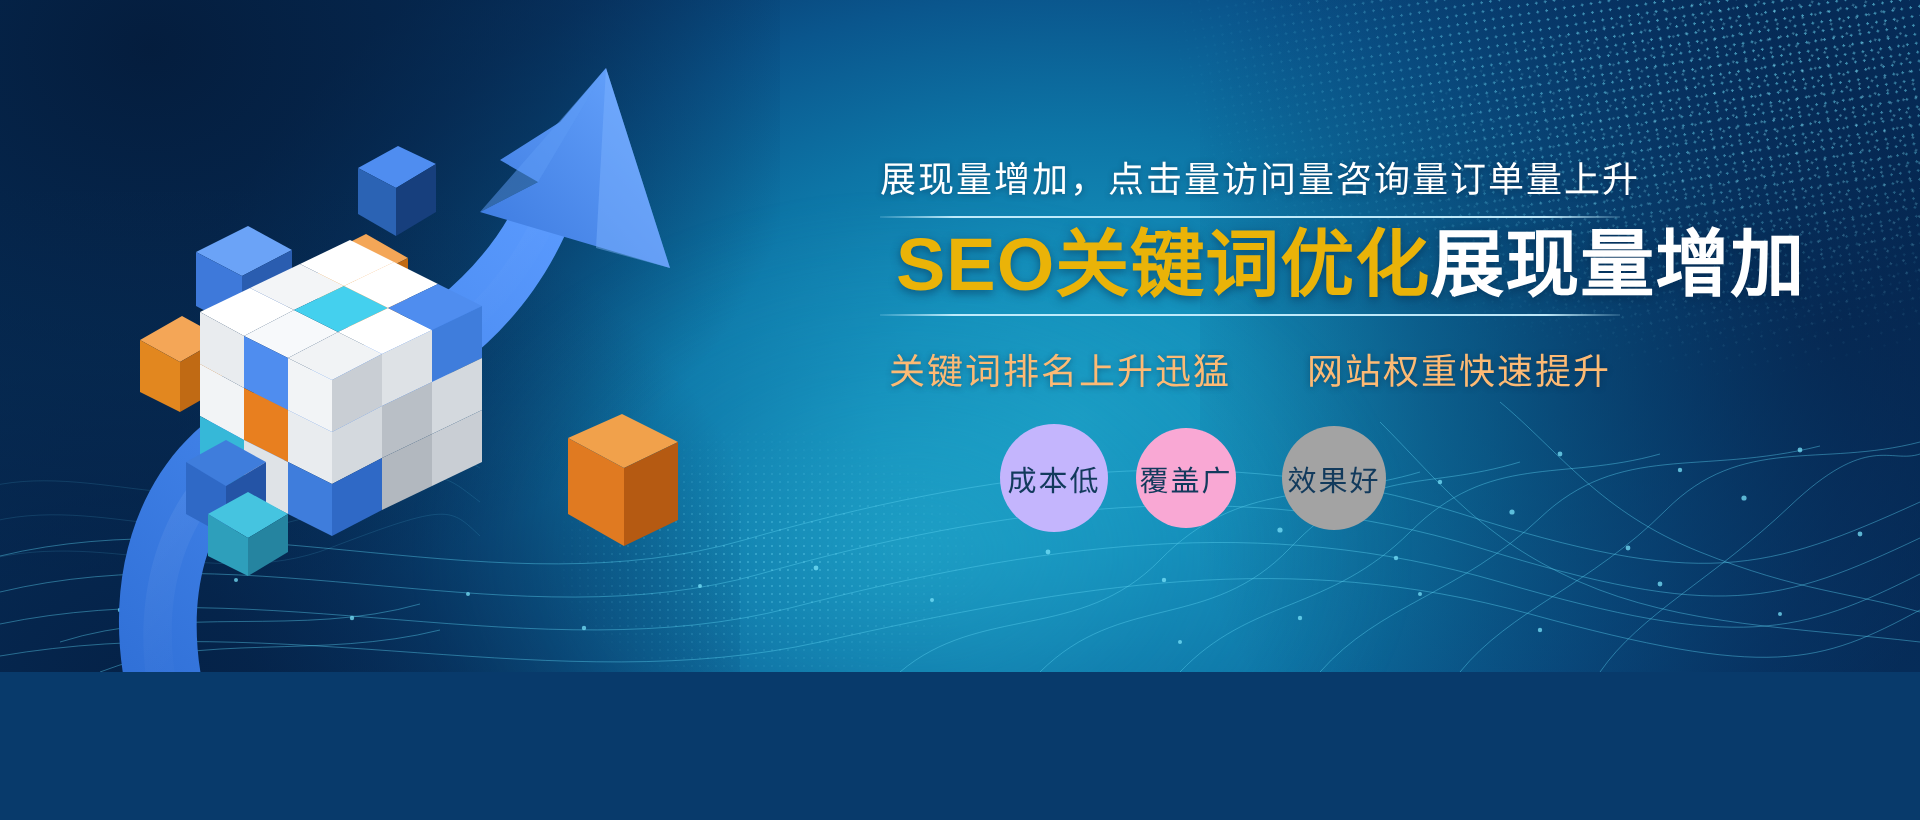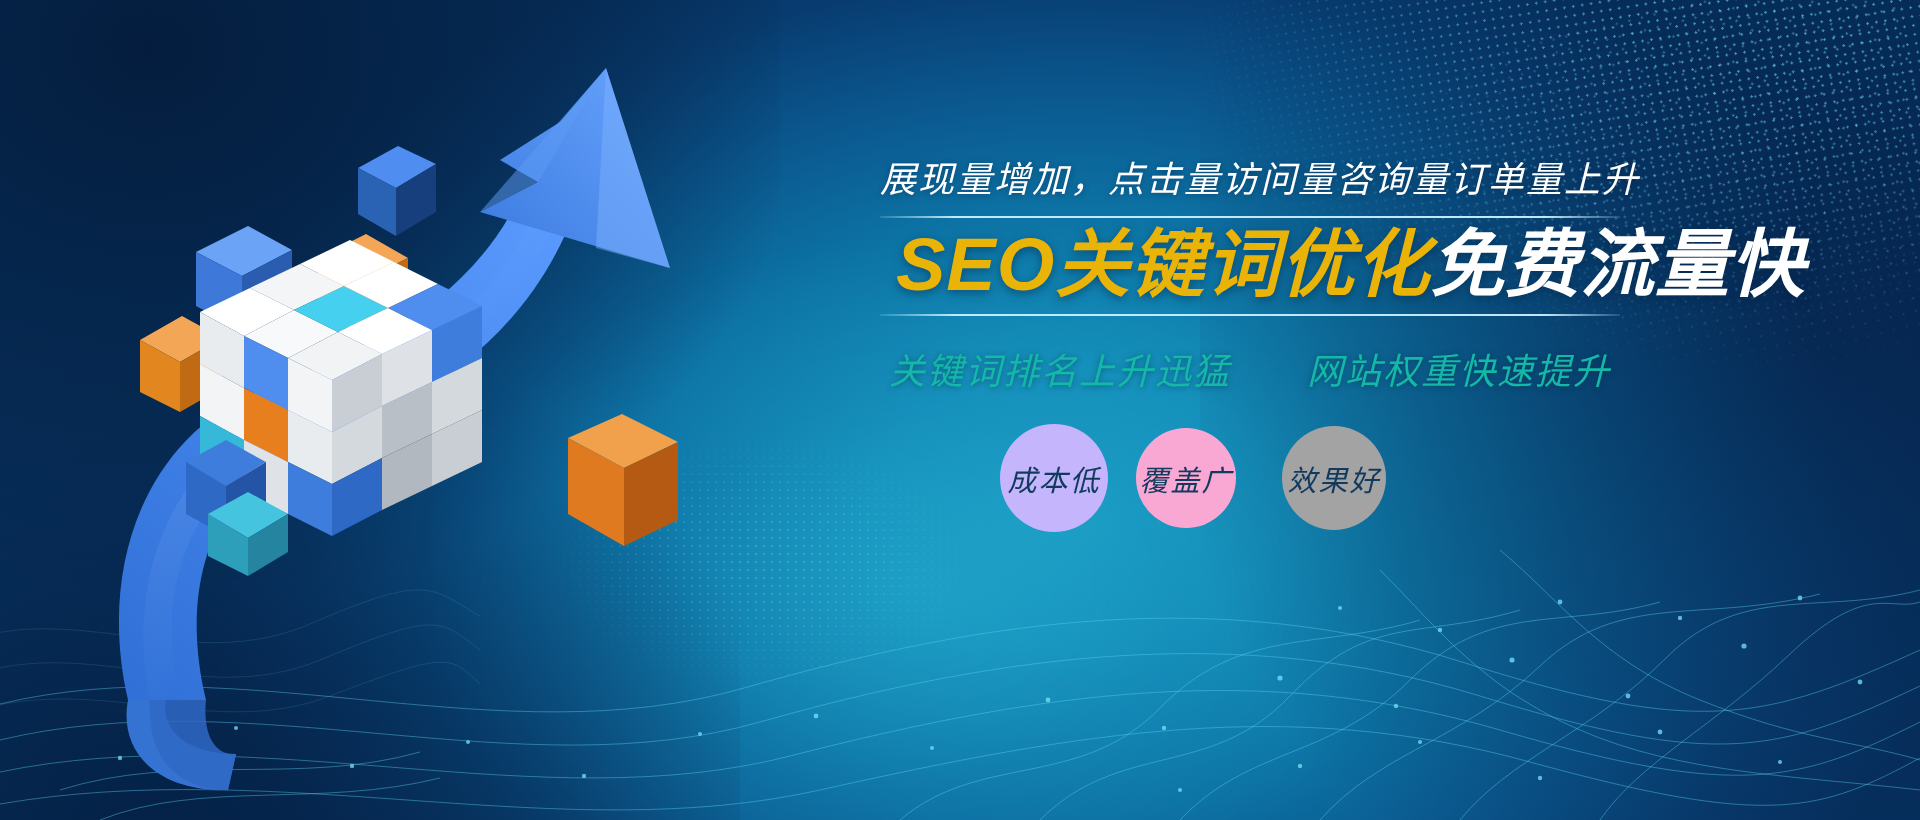--- a/index.html
+++ b/index.html
@@ -3,21 +3,21 @@
 <meta charset="utf-8">
 <title>SEO Banner</title>
 <style>
   html,body{margin:0;padding:0;}
   body{
     width:1920px;height:820px;overflow:hidden;
     font-family:"Liberation Sans","DejaVu Sans",sans-serif;
     background:#083a6b;
   }
   .banner{
-    position:relative;width:1920px;height:820px;overflow:hidden;font-style:italic;
+    position:relative;width:1920px;height:672px;overflow:hidden;
   }
 
   
   .bg-base{
     position:absolute;inset:0;
     background:
       radial-gradient(ellipse 900px 620px at 56% 62%, #1a9ec4 0%, #1490bb 22%, #0d75a6 46%, #0a568d 68%, #083c70 86%, #06305f 100%),
       linear-gradient(118deg, #072c55 0%, #0a3a6b 18%, #0b4f82 38%, #0e7aa8 58%, #0d659a 74%, #0a4277 90%, #07305f 100%);
   }
   .bg-glow{
@@ -82,21 +82,21 @@
   }
   .rule.bottom{margin:10px 0 0;}
   .headline{
     font-size:74px;font-weight:800;letter-spacing:1px;line-height:1.06;
     text-align:center;white-space:nowrap;
     text-shadow:0 3px 10px rgba(0,35,70,.5);
   }
   .headline .gold{color:#eab308;margin-left:16px;}
   .headline .white{color:#ffffff;}
   .line-bot{
-    font-size:36px;color:#14b8a6;letter-spacing:2px;font-weight:400;
+    font-size:36px;color:#fdba74;letter-spacing:2px;font-weight:400;
     text-align:center;white-space:nowrap;margin-top:26px;
     text-shadow:0 1px 6px rgba(0,30,60,.45);
   }
 
   
   .circles{position:absolute;left:1000px;top:424px;display:flex;align-items:center;}
   .circ{
     border-radius:50%;display:flex;align-items:center;justify-content:center;
     color:#123a5c;font-size:29px;letter-spacing:2px;font-weight:400;
   }
@@ -306,21 +306,21 @@
         <path d="M208 514 L 248 538 L 248 576 L 208 556 Z" fill="#2e9fbb"></path>
         <path d="M248 538 L 288 514 L 288 552 L 248 576 Z" fill="#2584a0"></path>
       </g>
     </g>
   </svg>
 
   <div class="copy">
     <div class="line-top">展现量增加，点击量访问量咨询量订单量上升</div>
     <div class="rule"></div>
     <div class="headline">
-      <span class="gold">SEO关键词优化</span><span class="white">免费流量快</span>
+      <span class="gold">SEO关键词优化</span><span class="white">展现量增加</span>
     </div>
     <div class="rule bottom"></div>
     <div class="line-bot">关键词排名上升迅猛　　网站权重快速提升</div>
   </div>
 
   <div class="circles">
     <div class="circ c1">
       <span>成本低</span>
     </div>
     <div class="circ c2">

